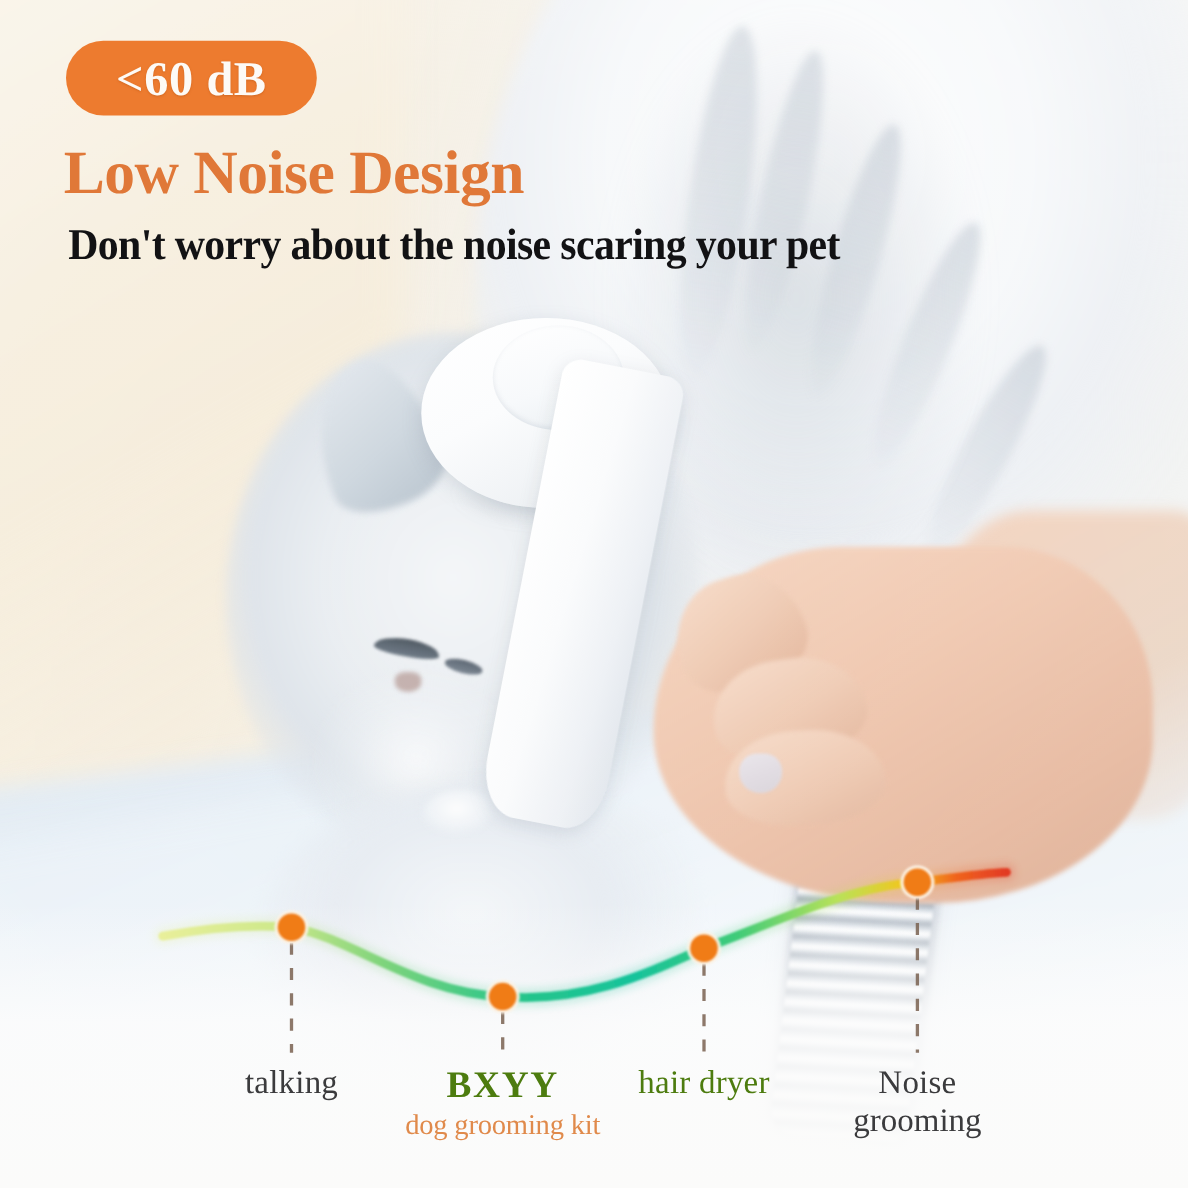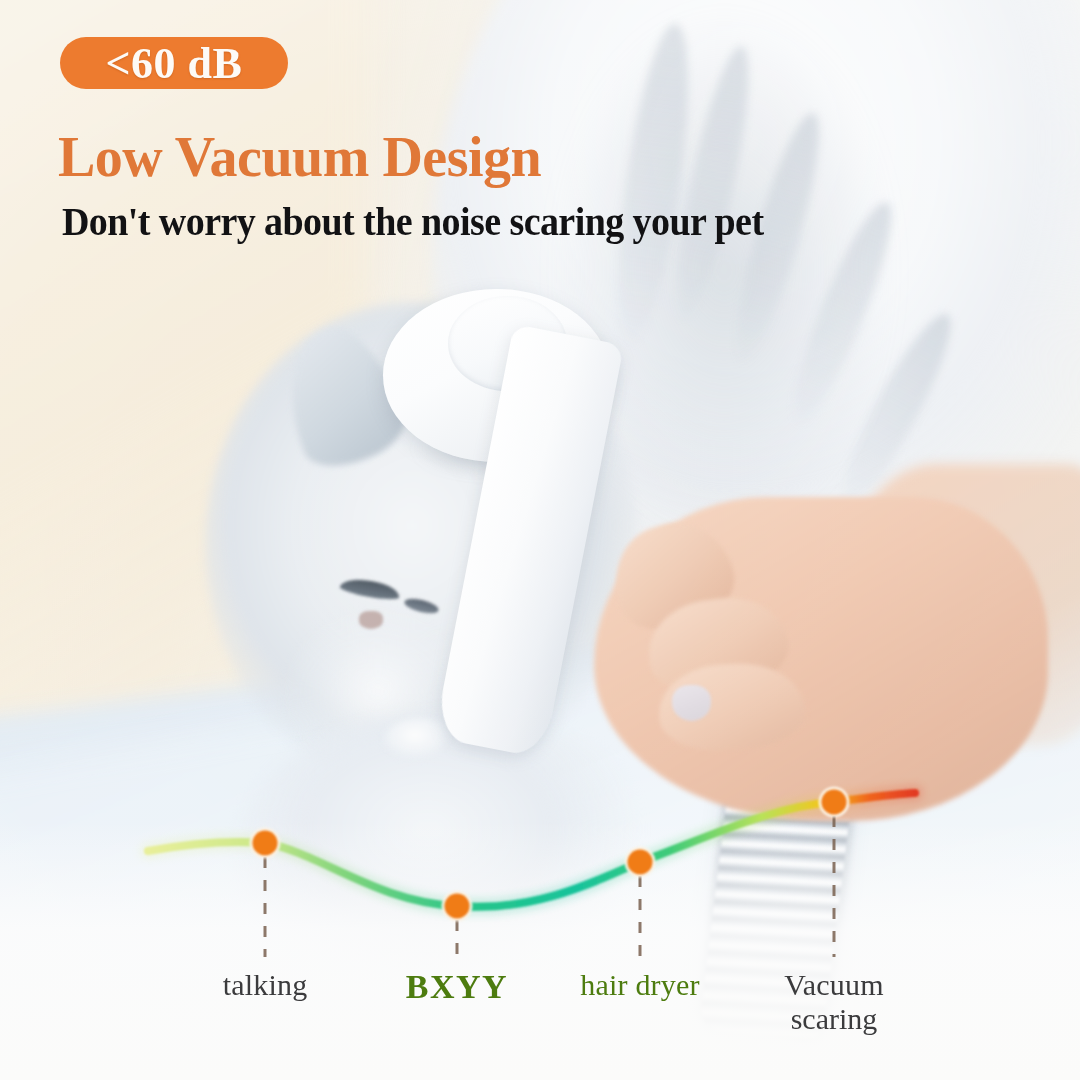--- a/index.html
+++ b/index.html
@@ -211,21 +211,21 @@
     background:radial-gradient(78% 62% at 50% 52%, rgba(255,255,255,0) 0%, rgba(255,255,255,0.1) 72%, rgba(255,255,255,0.3) 100%);
   }
   .bottom-wash{
     position:absolute;left:0;bottom:0;width:100%;height:24%;
     background:linear-gradient(180deg, rgba(250,251,252,0) 0%, rgba(252,252,252,0.85) 42%, #fbfbfa 100%);
   }
 
   
   .badge{
     position:absolute;left:60px;top:37px;
-    height:52px;min-width:228px;
+    height:68px;min-width:228px;
     box-sizing:border-box;
     padding:0 26px;
     display:flex;align-items:center;justify-content:center;
     border-radius:34px;
     font-family:"Liberation Serif",serif;
     font-weight:700;
     font-size:44px;
     letter-spacing:0.5px;
     color:#fdfaf6;
     text-shadow:0 1px 2px rgba(160,70,10,0.35);
@@ -325,21 +325,21 @@
     <div class="nail"></div>
 
     <div class="haze"></div>
     <div class="bottom-wash"></div>
   </div>
 
   <div class="badge" style="background: rgb(237, 123, 47); color: rgb(253, 250, 246);">
     <span>&lt;60 dB</span>
   </div>
 
-  <div class="headline" style="color: rgb(224, 120, 56);">Low Vacuum Design</div>
+  <div class="headline" style="color: rgb(224, 120, 56);">Low Noise Design</div>
   <div class="subhead" style="color: rgb(18, 18, 20);">Don't worry about the noise scaring your pet</div>
 
   <div class="chart">
     <svg width="1080" height="1080" id="chart-svg">
       <defs>
         <linearGradient id="curveGrad" x1="0" y1="0" x2="1" y2="0">
 
         <stop offset="0%" stop-color="#E8EF9A"></stop>
             <stop offset="14.000000000000002%" stop-color="#CDE88A"></stop>
             <stop offset="26%" stop-color="#7FD47C"></stop>
@@ -374,24 +374,25 @@
           <circle cx="834" cy="802" r="15.5" fill="#FDF3E6" opacity="0.92" filter="url(#soft)"></circle>
           <circle cx="834" cy="802" r="12.5" fill="#F07C16" filter="url(#soft)"></circle>
         </g>
     </svg>
     <div id="chart-labels">
         <div class="axis-label" style="left: 265px; top: 968px;">
           <span class="main" style="color: rgb(59, 59, 61);">talking</span>
         </div>
         <div class="axis-label brand" style="left: 457px; top: 968px;">
           <span class="main" style="color: #4d7c0f;">BXYY</span>
+          <span class="sub" style="color: rgb(224, 138, 75);">dog grooming kit</span>
         </div>
         <div class="axis-label" style="left: 640px; top: 968px;">
           <span class="main" style="color: #4d7c0f;">hair dryer</span>
         </div>
         <div class="axis-label" style="left: 834px; top: 968px;">
-          <span class="main" style="color: rgb(59, 59, 61);">Vacuum</span>
-          <span class="l2" style="color: rgb(59, 59, 61);">scaring</span>
+          <span class="main" style="color: rgb(59, 59, 61);">Noise</span>
+          <span class="l2" style="color: rgb(59, 59, 61);">grooming</span>
         </div>
       </div>
   </div>
 
 </div>
 
 </body></html>

